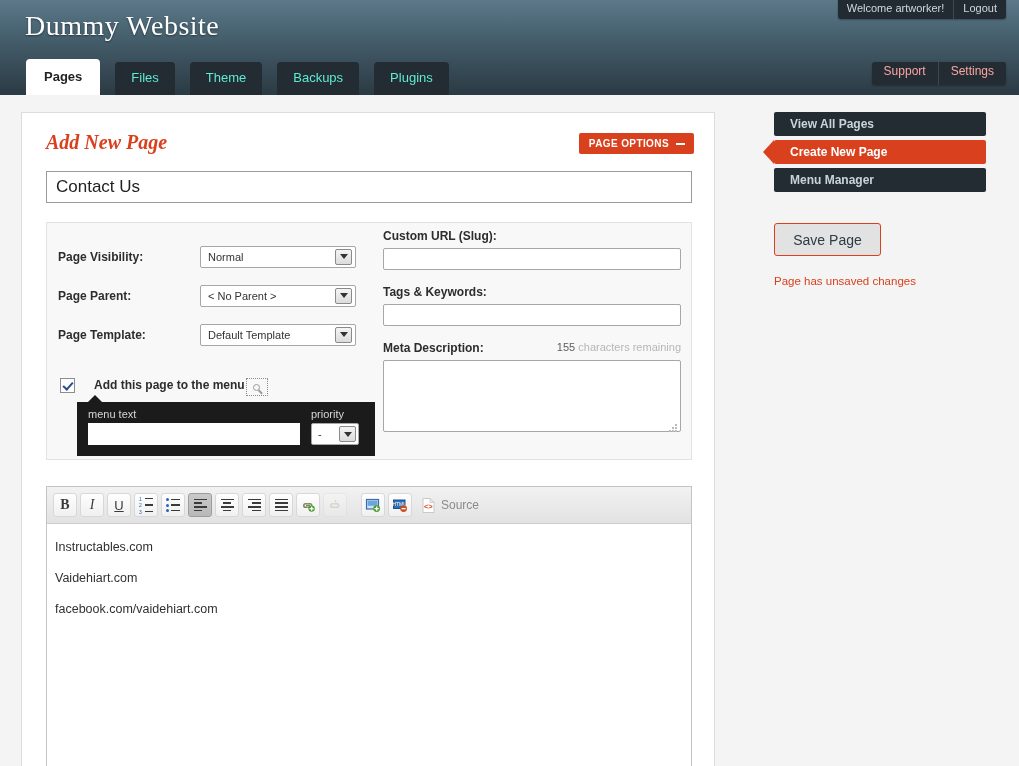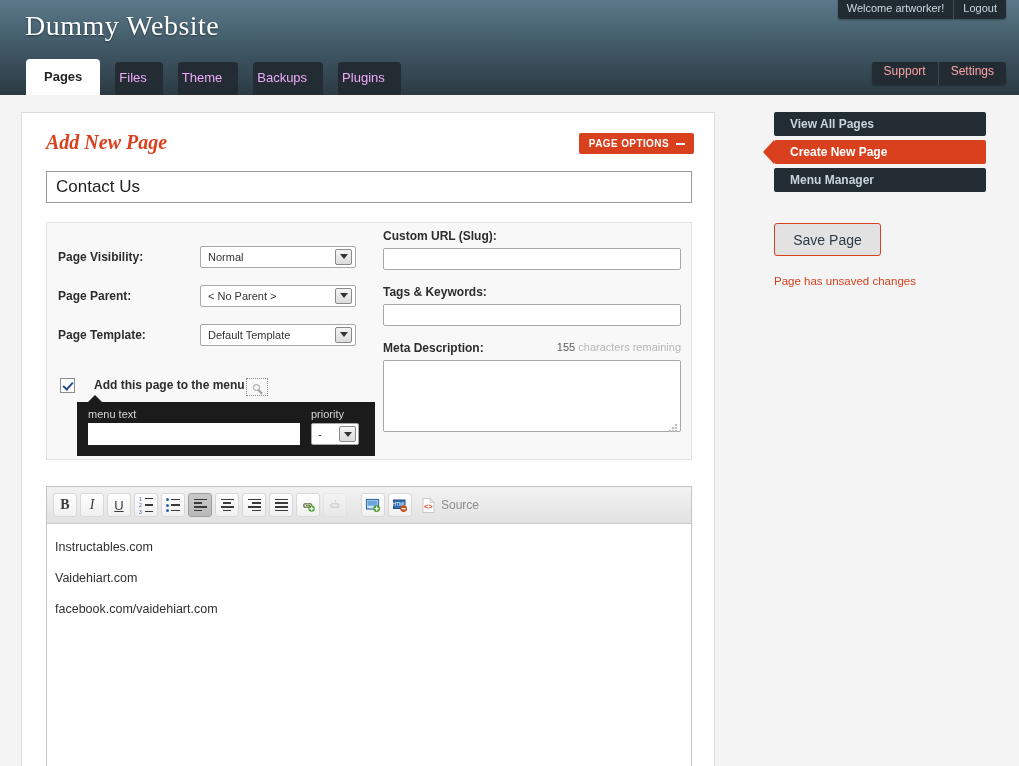--- a/index.html
+++ b/index.html
@@ -63,23 +63,23 @@
 
   .tabs {
     position: absolute;
     left: 26px; bottom: 0;
     display: flex;
     align-items: flex-end;
     gap: 15px;
   }
   .tab {
     background: #232c33;
-    color: #f0abfc;
+    color: #5eead4;
     font-size: 13px;
-    padding: 9px 16px 10px 4px;
+    padding: 9px 16px 10px 16px;
     border-radius: 4px 4px 0 0;
     white-space: nowrap;
     line-height: 14px;
   }
   .tab.active {
     background: #ffffff;
     color: #222222;
     font-weight: bold;
     padding: 11px 18px 11px 18px;
   }

